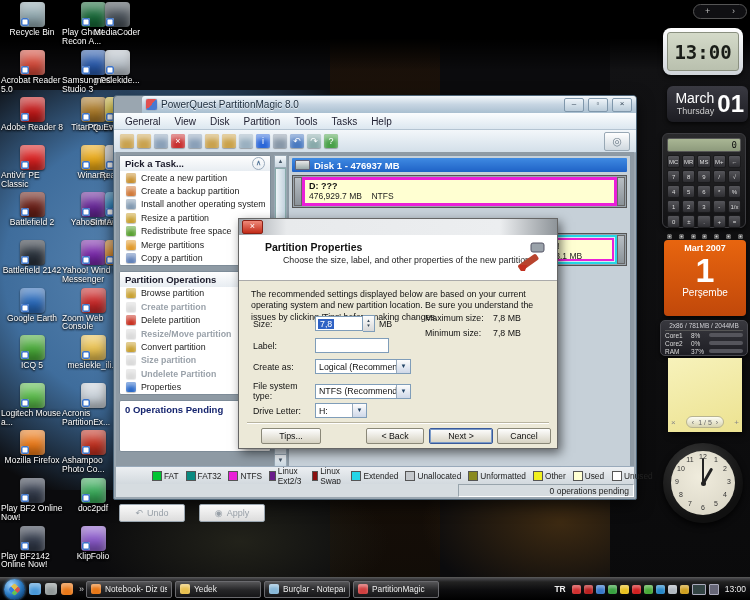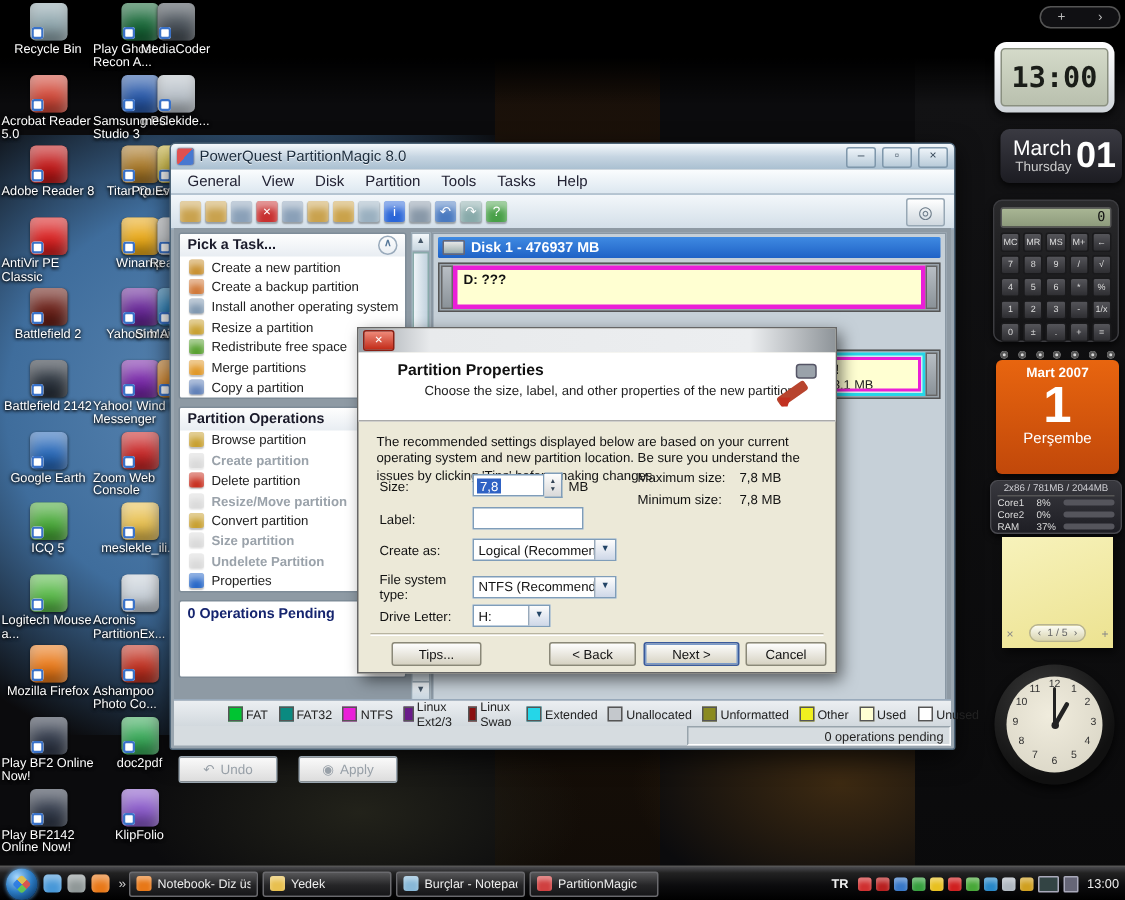--- a/index.html
+++ b/index.html
@@ -91,21 +91,21 @@
   .clock-num:nth-of-type(11){left:5px;top:14px;} .clock-num:nth-of-type(12){left:14px;top:5px;}
   .hand{position:absolute;left:50%;bottom:50%;transform-origin:50% 100%;background:#222;border-radius:2px;}
   .hand.hour{width:3px;height:17px;margin-left:-1.5px;transform:rotate(30deg);}
   .hand.min{width:2px;height:25px;margin-left:-1px;transform:rotate(0deg);}
   .hub{position:absolute;left:50%;top:50%;width:5px;height:5px;margin:-2.5px;background:#222;border-radius:50%;}
   
   .pm{position:absolute;left:113px;top:95px;width:524px;height:405px;z-index:5;
     background:#9aa6b0;border:1px solid #4e6578;border-radius:4px 4px 2px 2px;
     box-shadow:0 5px 16px rgba(0,0,0,.65);box-sizing:border-box;}
   .pm-title{height:17px;background:linear-gradient(#f4f8fb,#c6d5e2 50%,#a9bfd0);
-    border-radius:3px 3px 0 0;display:flex;align-items:center;padding:0 4px;gap:4px;}
+    border-radius:3px 3px 0 0;display:flex;align-items:center;padding:0 4px;gap:4px;margin-left:28px;}
   .pm-title .appicon{width:11px;height:11px;border-radius:2px;
     background:linear-gradient(135deg,#e05050 0 50%,#4878d0 50% 100%);box-shadow:0 0 1px #335;}
   .pm-title .ttext{flex:1;font-size:10px;color:#1c2c3c;text-shadow:0 1px 0 rgba(255,255,255,.7);}
   .winbtn{width:18px;height:12px;border:1px solid #7f97ab;border-radius:2px;
     background:linear-gradient(#eef4f9,#b9cbd9);font-size:8px;line-height:10px;text-align:center;color:#345;}
   .pm-menubar{height:16px;background:linear-gradient(#fbfdfe,#dce7f0);border-bottom:1px solid #b4c4d2;
     display:flex;align-items:center;padding:0 4px;}
   .pm-menu{font-size:10px;color:#223;padding:0 7px;}
   .pm-toolbar{height:22px;background:linear-gradient(#f3f7fa,#d3dfe9);border-bottom:1px solid #9fb2c2;
     display:flex;align-items:center;padding:0 6px;gap:3px;}
@@ -630,20 +630,24 @@
 
       <div class="diskarea">
         <div class="diskhdr sel">
           <span class="diskicon"></span>
           <span>Disk 1 - 476937 MB</span>
         </div>
         <div class="diskbar">
           <span class="cap"></span>
           <div class="part">
             <div class="l1">D:  ???</div>
+            <div class="l2">
+              <span>476,929.7 MB</span>&nbsp;&nbsp;&nbsp;
+              <span>NTFS</span>
+            </div>
           </div>
           <span class="cap"></span>
         </div>
 
         <div class="diskhdr plain">
           <span class="diskicon"></span>
           <span>Disk 2 - 190779 MB</span>
         </div>
         <div class="diskbar">
           <span class="cap"></span>

